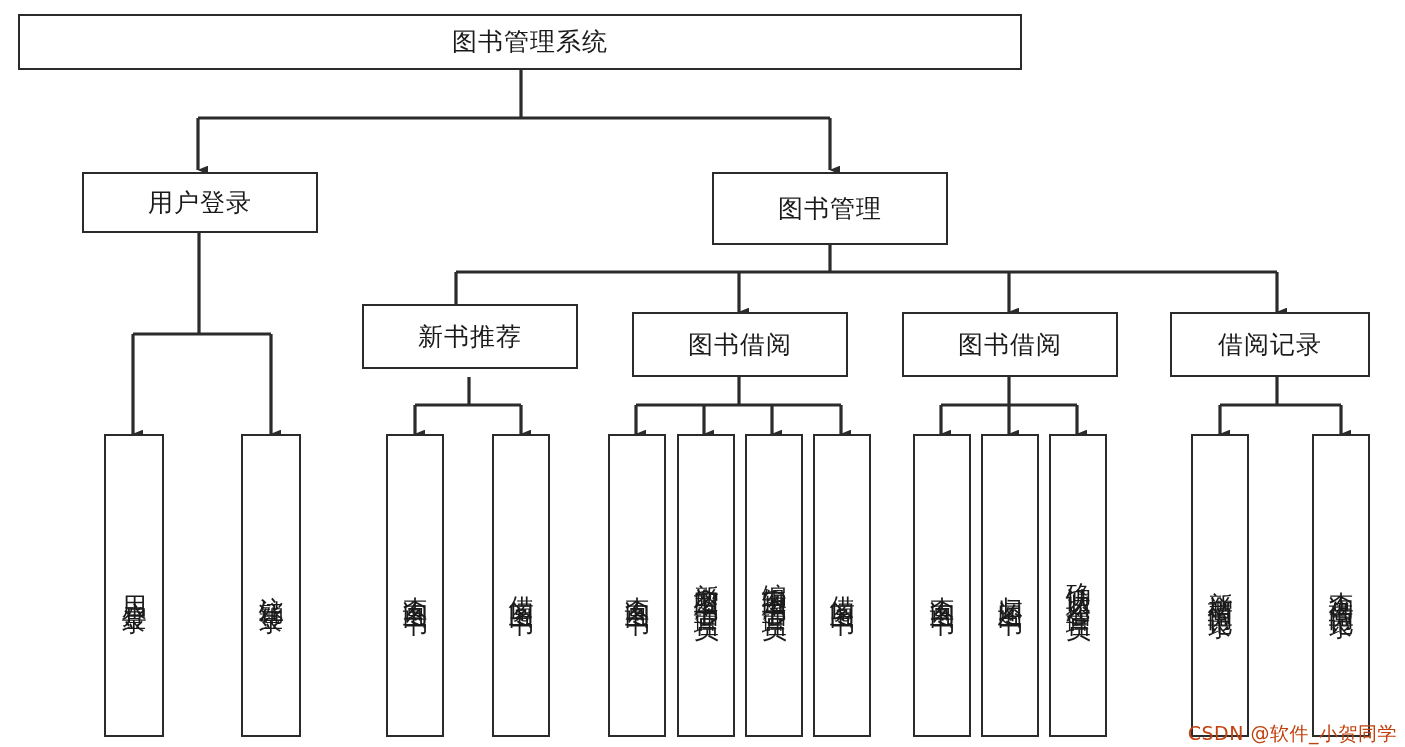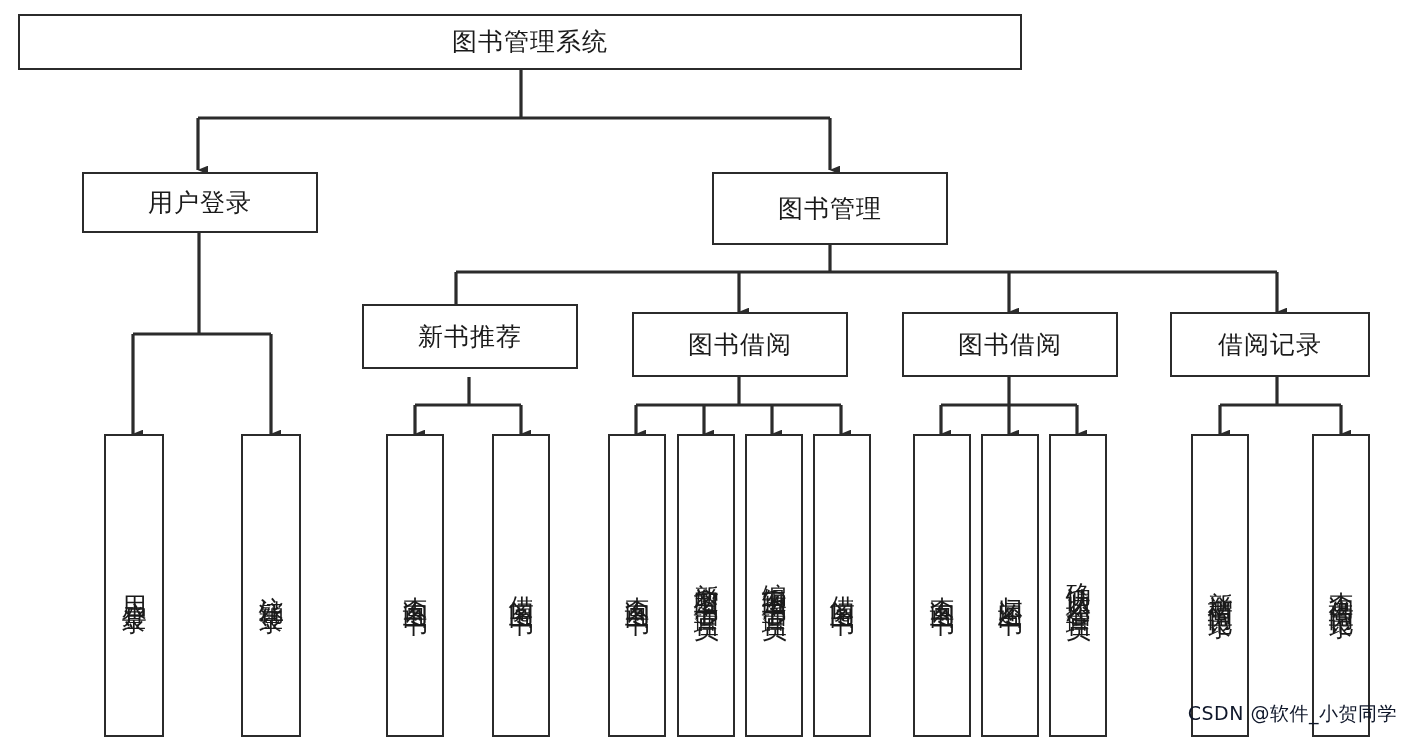--- a/index.html
+++ b/index.html
@@ -50,23 +50,23 @@
   .node.vert .vtext {
     writing-mode: vertical-rl;
     text-orientation: upright;
     letter-spacing: 5px;
     display: block;
     white-space: nowrap;
   }
   .watermark {
     position: absolute;
     right: 8px;
-    bottom: 20px;
+    bottom: 0;
     font-size: 19px;
-    color: #0f172a;
+    color: #c2410c;
     letter-spacing: 0.5px;
     white-space: nowrap;
     font-family: "DejaVu Sans", "Liberation Sans", sans-serif;
   }
 </style>
 </head>
 <body>
 
 <div id="canvas">
 

